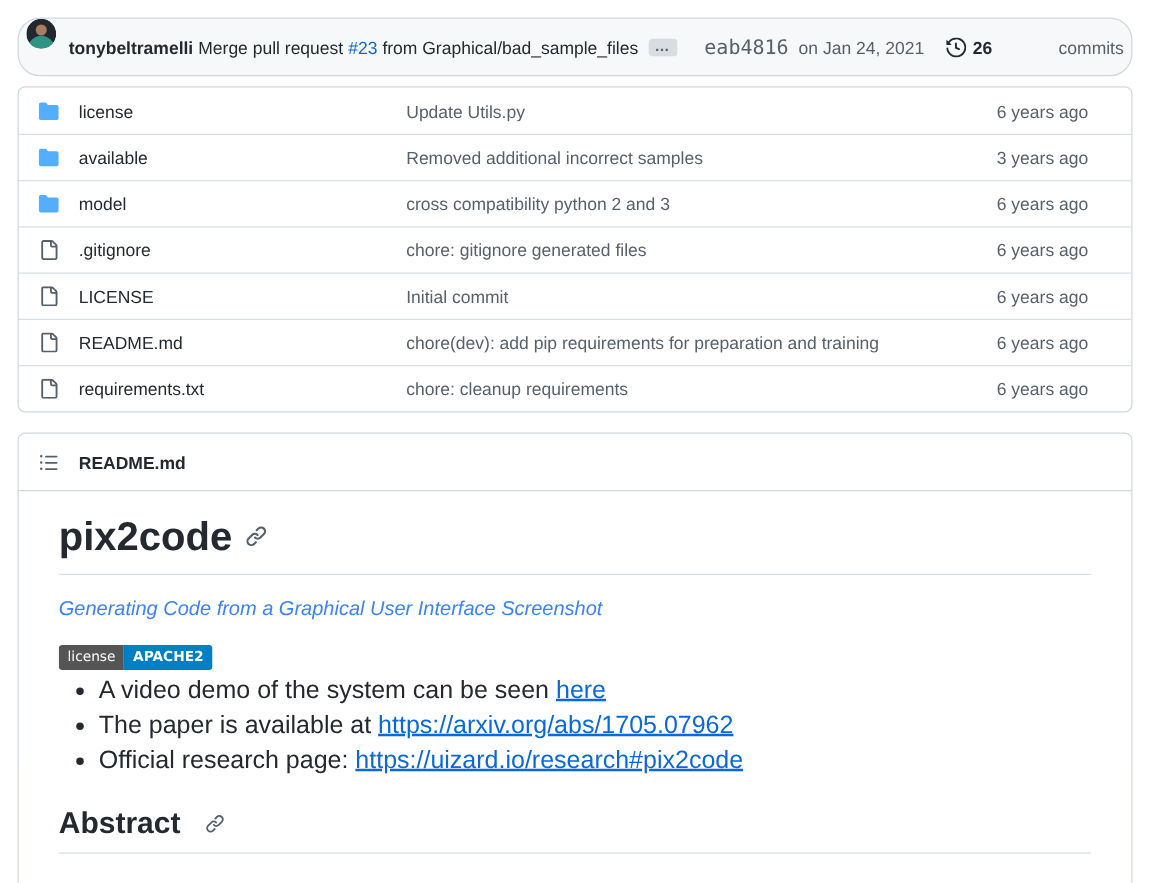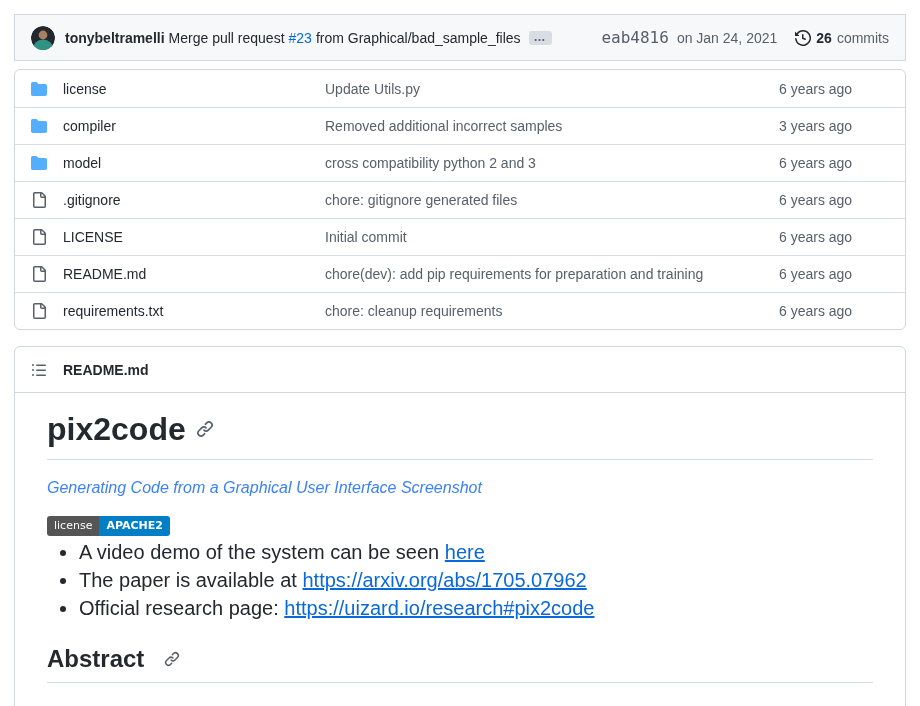--- a/index.html
+++ b/index.html
@@ -2,51 +2,51 @@
 <html><head>
 <meta charset="utf-8">
 <style>
   * { margin:0; padding:0; box-sizing:border-box; }
   html,body { width:920px; height:706px; background:#ffffff; overflow:hidden; }
   body { font-family:"Liberation Sans","DejaVu Sans",sans-serif; font-size:14px; color:#24292f; }
   a { cursor:pointer; }
   .page { padding:14px; }
 
   
-  .commit-bar { height:47px; background:#f6f8fa; border:1px solid #d0d7de; border-radius:0;
-                display:flex; align-items:center; padding:0 16px; gap:10px; }
+  .commit-bar { height:47px; background:#f6f8fa; border:1px solid #d0d7de; border-radius:18px;
+                display:flex; padding:0 6px; gap:10px; }
   .avatar { width:24px; height:24px; border-radius:50%; overflow:hidden; flex:none; cursor:pointer; }
   .commit-msg { white-space:nowrap; overflow:hidden; display:flex; align-items:center; gap:4px; }
   .author { font-weight:700; color:#24292f; text-decoration:none; }
   .msg-link { color:#24292f; text-decoration:none; }
   .pr-link { color:#0969da; text-decoration:none; }
   .ellipsis-btn { background:#d8dce3; border:none; border-radius:3px; color:#57606a;
                   font-weight:bold; font-size:12px; line-height:7px; letter-spacing:1px;
                   height:14px; padding:0 5px; cursor:pointer; margin-left:4px; }
   .commit-meta { margin-left:auto; display:flex; align-items:center; gap:8px;
                  color:#57606a; white-space:nowrap; }
   .hash { font-family:"DejaVu Sans Mono","Liberation Mono",monospace; font-size:16px;
           color:#57606a; text-decoration:none; }
   .commit-date { color:#57606a; }
   .commits-link { display:flex; align-items:center; gap:5px; color:#24292f;
                   text-decoration:none; margin-left:10px; }
   .commits-link svg { flex:none; }
   .commits-count { font-weight:700; color:#24292f; }
-  .commits-label { color:#57606a; }
+  .commits-label { color:#57606a;margin-left:48px; }
 
   
   .file-box { margin-top:8px; border:1px solid #d0d7de; border-radius:6px; background:#fff; }
   .file-row { display:grid; grid-template-columns:16px 246px 1fr 110px; gap:16px;
               align-items:center; height:37px; padding:0 16px; }
   .file-row + .file-row { border-top:1px solid #d8dee4; }
   .icon-cell { display:flex; align-items:center; }
   .file-name { color:#24292f; text-decoration:none; white-space:nowrap; overflow:hidden; }
   .file-msg  { color:#57606a; text-decoration:none; white-space:nowrap; overflow:hidden;
                text-overflow:ellipsis; }
-  .file-age  { color:#57606a; text-align:left; text-decoration:none; }
+  .file-age  { color:#57606a; text-align:center; text-decoration:none; }
 
   
   .readme-box { margin-top:16px; border:1px solid #d0d7de; border-radius:6px; background:#fff; }
   .readme-header { height:46px; display:flex; align-items:center; gap:16px; padding:0 16px;
                    border-bottom:1px solid #d0d7de; }
   .toc-btn { background:none; border:none; color:#57606a; width:16px; height:16px;
              padding:0; cursor:pointer; display:flex; align-items:center; }
   .readme-title { font-weight:700; font-size:14px; color:#24292f; }
   .md { padding:16px 32px 32px; }
   .md h1 { font-size:32px; font-weight:700; line-height:1.25; display:flex; align-items:center;
@@ -109,21 +109,21 @@
       <a class="file-msg">Update Utils.py</a>
       <a class="file-age">6 years ago</a>
     </div>
 
     <div class="file-row">
       <span class="icon-cell">
         <svg width="16" height="16" viewBox="0 0 16 16" fill="#54aeff">
             <path d="M1.75 1A1.75 1.75 0 0 0 0 2.75v10.5C0 14.216.784 15 1.75 15h12.5A1.75 1.75 0 0 0 16 13.25v-8.5A1.75 1.75 0 0 0 14.25 3H7.5a.25.25 0 0 1-.2-.1l-.9-1.2C6.07 1.26 5.55 1 5 1H1.75Z"></path>
           </svg>
       </span>
-      <a class="file-name">compiler</a>
+      <a class="file-name">available</a>
       <a class="file-msg">Removed additional incorrect samples</a>
       <a class="file-age">3 years ago</a>
     </div>
 
     <div class="file-row">
       <span class="icon-cell">
         <svg width="16" height="16" viewBox="0 0 16 16" fill="#54aeff">
             <path d="M1.75 1A1.75 1.75 0 0 0 0 2.75v10.5C0 14.216.784 15 1.75 15h12.5A1.75 1.75 0 0 0 16 13.25v-8.5A1.75 1.75 0 0 0 14.25 3H7.5a.25.25 0 0 1-.2-.1l-.9-1.2C6.07 1.26 5.55 1 5 1H1.75Z"></path>
           </svg>
       </span>

